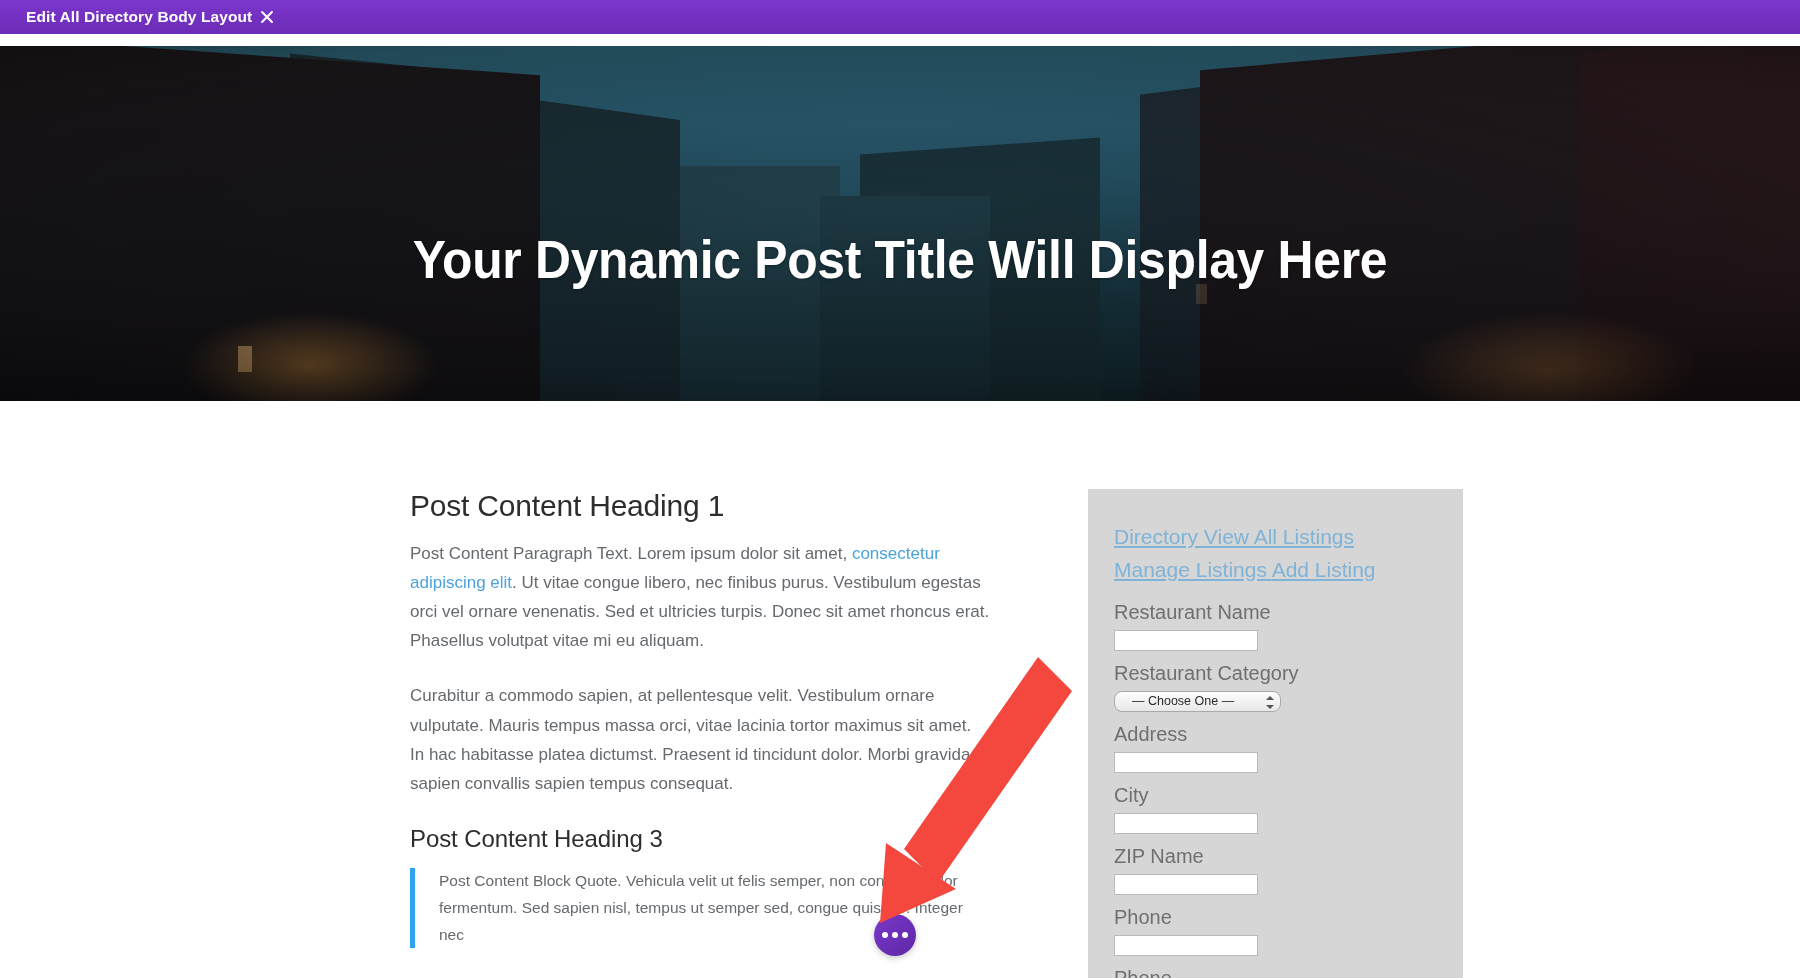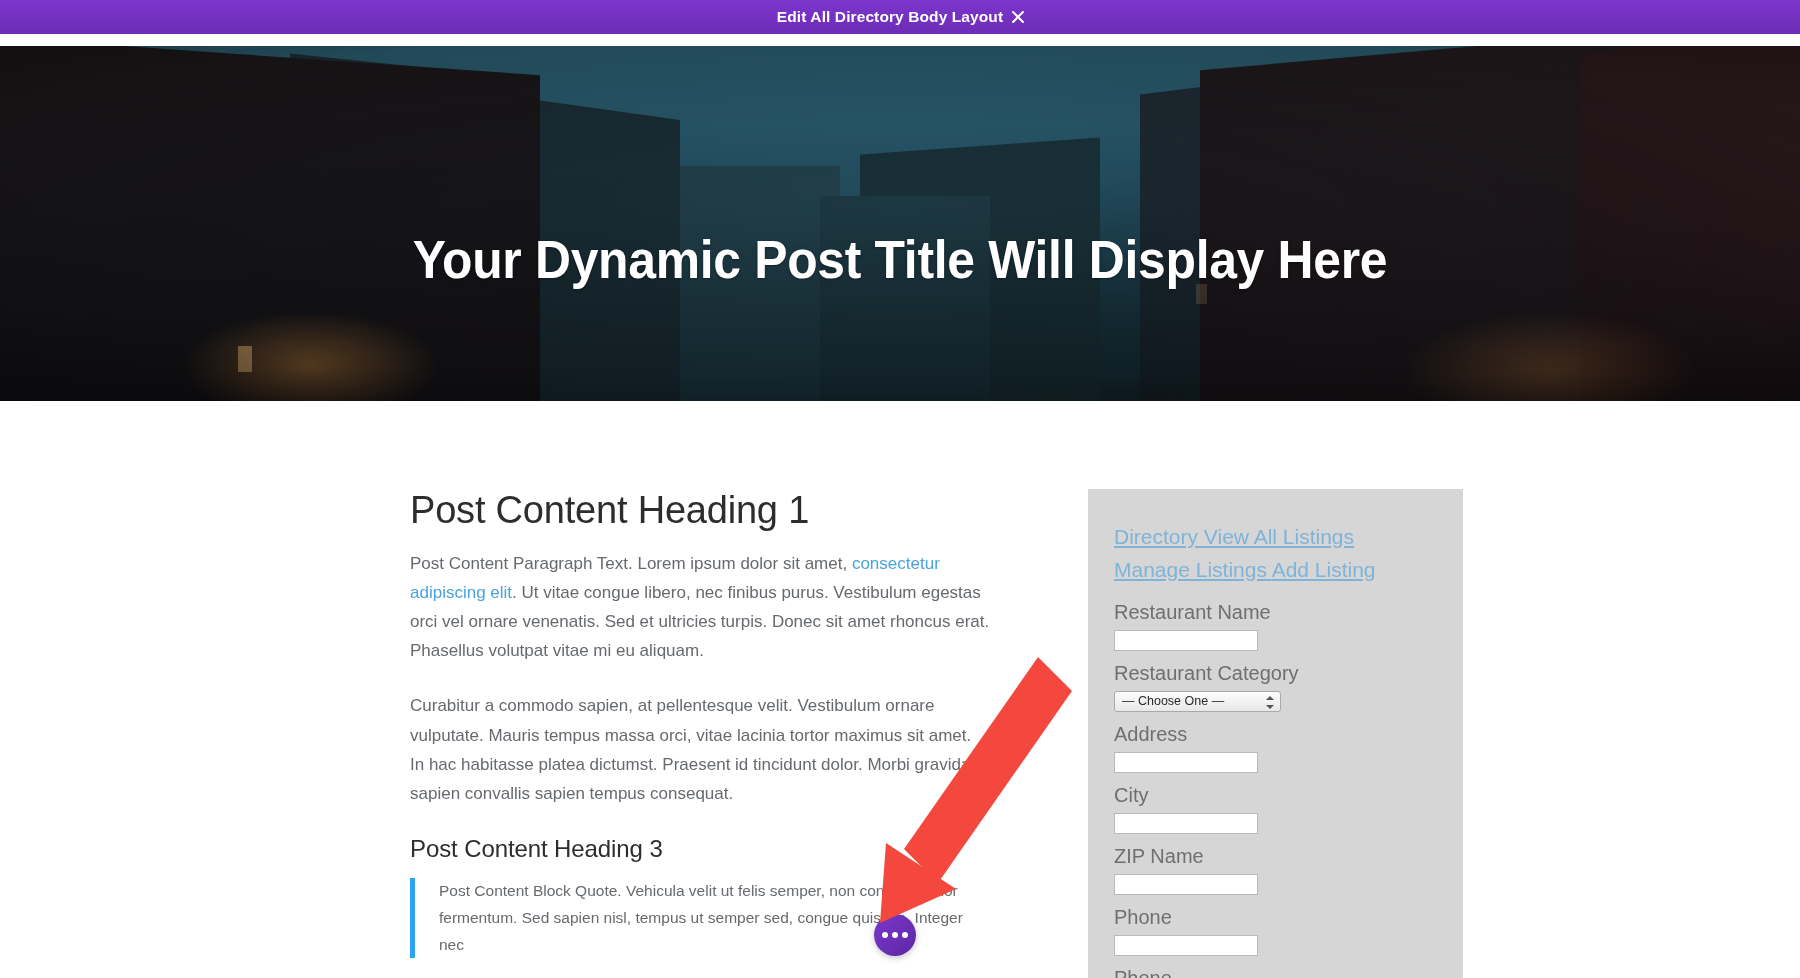--- a/index.html
+++ b/index.html
@@ -14,21 +14,21 @@
   
   .titlebar {
     position: absolute;
     top: 0; left: 0;
     width: 1800px;
     height: 34px;
     background: #7331c0;
     background: linear-gradient(180deg, #7b36cc 0%, #6d2cb6 100%);
     display: flex;
     align-items: center;
-    justify-content: center;
+    justify-content: flex-start;
     padding: 0 16px 0 26px;
     z-index: 60;
   }
   .titlebar-title {
     color: #ffffff;
     font-size: 15.5px;
     font-weight: bold;
     letter-spacing: 0.1px;
     white-space: nowrap;
   }
@@ -164,21 +164,21 @@
     background: #ffffff;
     overflow: hidden;
   }
   .main-col {
     position: absolute;
     left: 410px;
     top: 48px;
     width: 580px;
   }
   h2.pc-head {
-    font-size: 38px;
+    font-size: 30px;
     font-weight: normal;
     color: #2d2d2d;
     line-height: 1.25;
     margin-bottom: 14px;
     letter-spacing: -0.2px;
   }
   h3.pc-head-3 {
     font-size: 24px;
     font-weight: normal;
     color: #2d2d2d;
@@ -250,26 +250,26 @@
     border: 1px solid #b9b9b9;
     margin-bottom: 8px;
   }
   .select-input {
     position: relative;
     display: block;
     width: 167px;
     height: 21px;
     background: linear-gradient(180deg, #fdfdfd 0%, #e8e8e8 100%);
     border: 1px solid #a9a9a9;
-    border-radius: 3px;
+    border-radius: 8px;
     margin-bottom: 8px;
     font-size: 12.5px;
     color: #2a2a2a;
     line-height: 19px;
-    padding-left: 7px;
+    padding-left: 17px;
     white-space: nowrap;
     overflow: hidden;
   }
   .select-arrows {
     position: absolute;
     right: 5px; top: 2px;
     width: 9px; height: 17px;
   }
   .select-arrows::before, .select-arrows::after {
     content: "";

